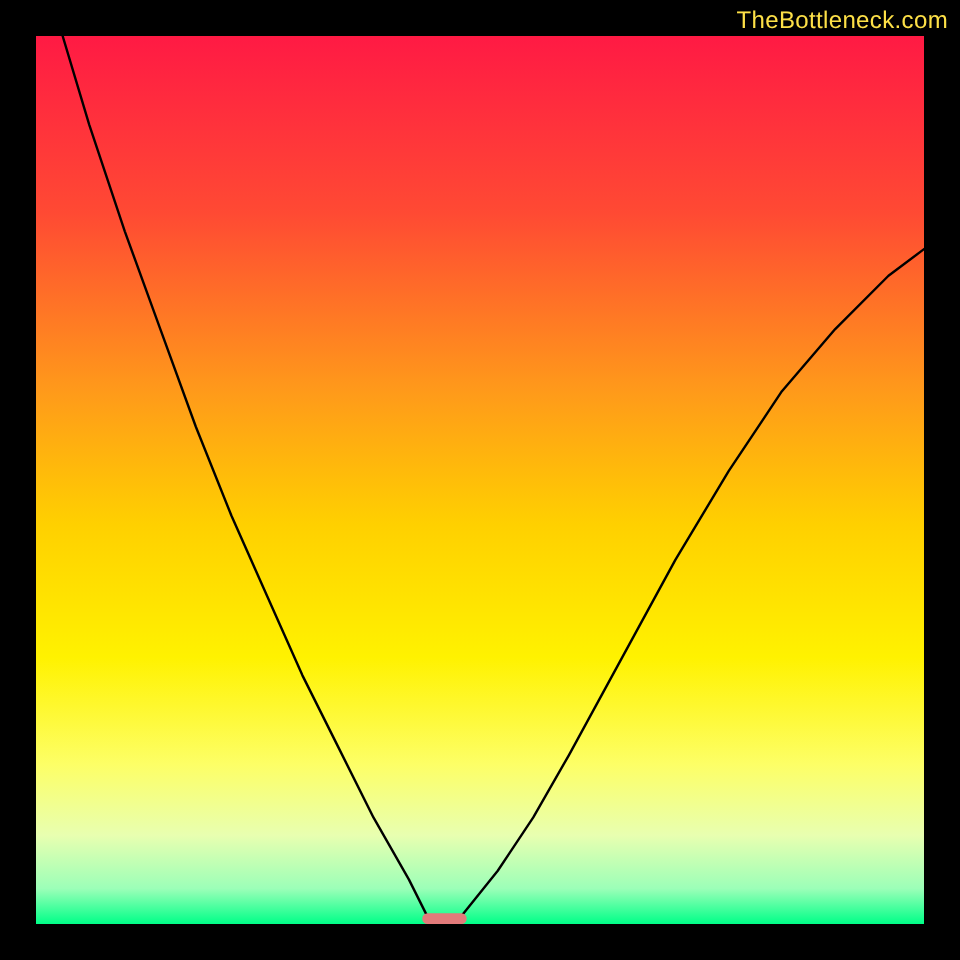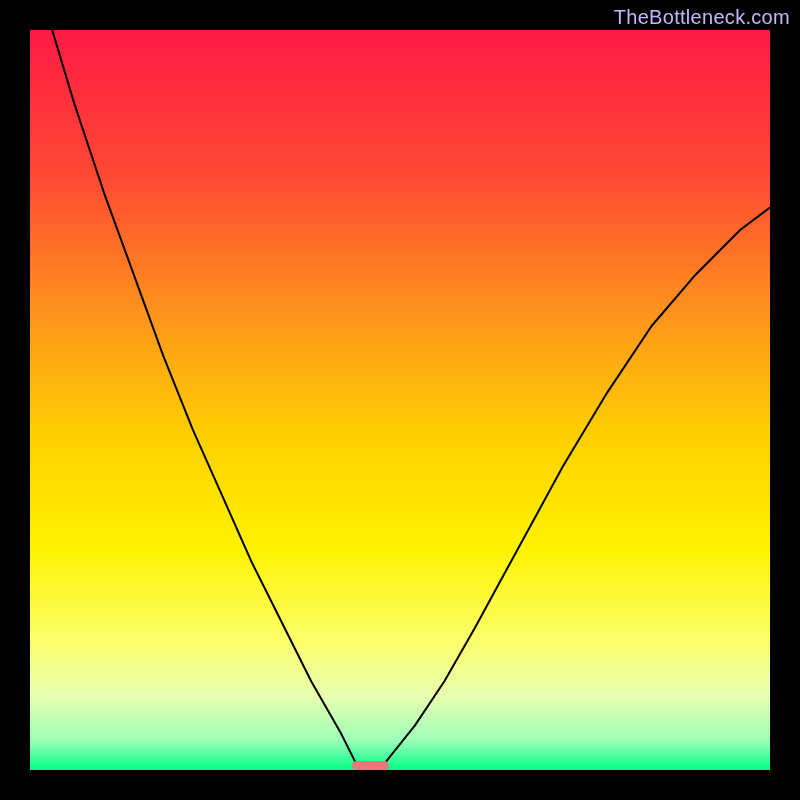--- a/index.html
+++ b/index.html
@@ -24,21 +24,21 @@
     left: 30px;
     top: 30px;
     width: 740px;
     height: 740px;
     
   }
   .watermark {
     position: absolute;
     top: 6px;
     right: 10px;
-    color: #c4b5fd;
+    color: #fde047;
     font-size: 20px;
     font-weight: 500;
     letter-spacing: 0.3px;
   }
 </style>
 </head>
 <body>
 
 <div class="frame">
   <div class="watermark">TheBottleneck.com</div>

